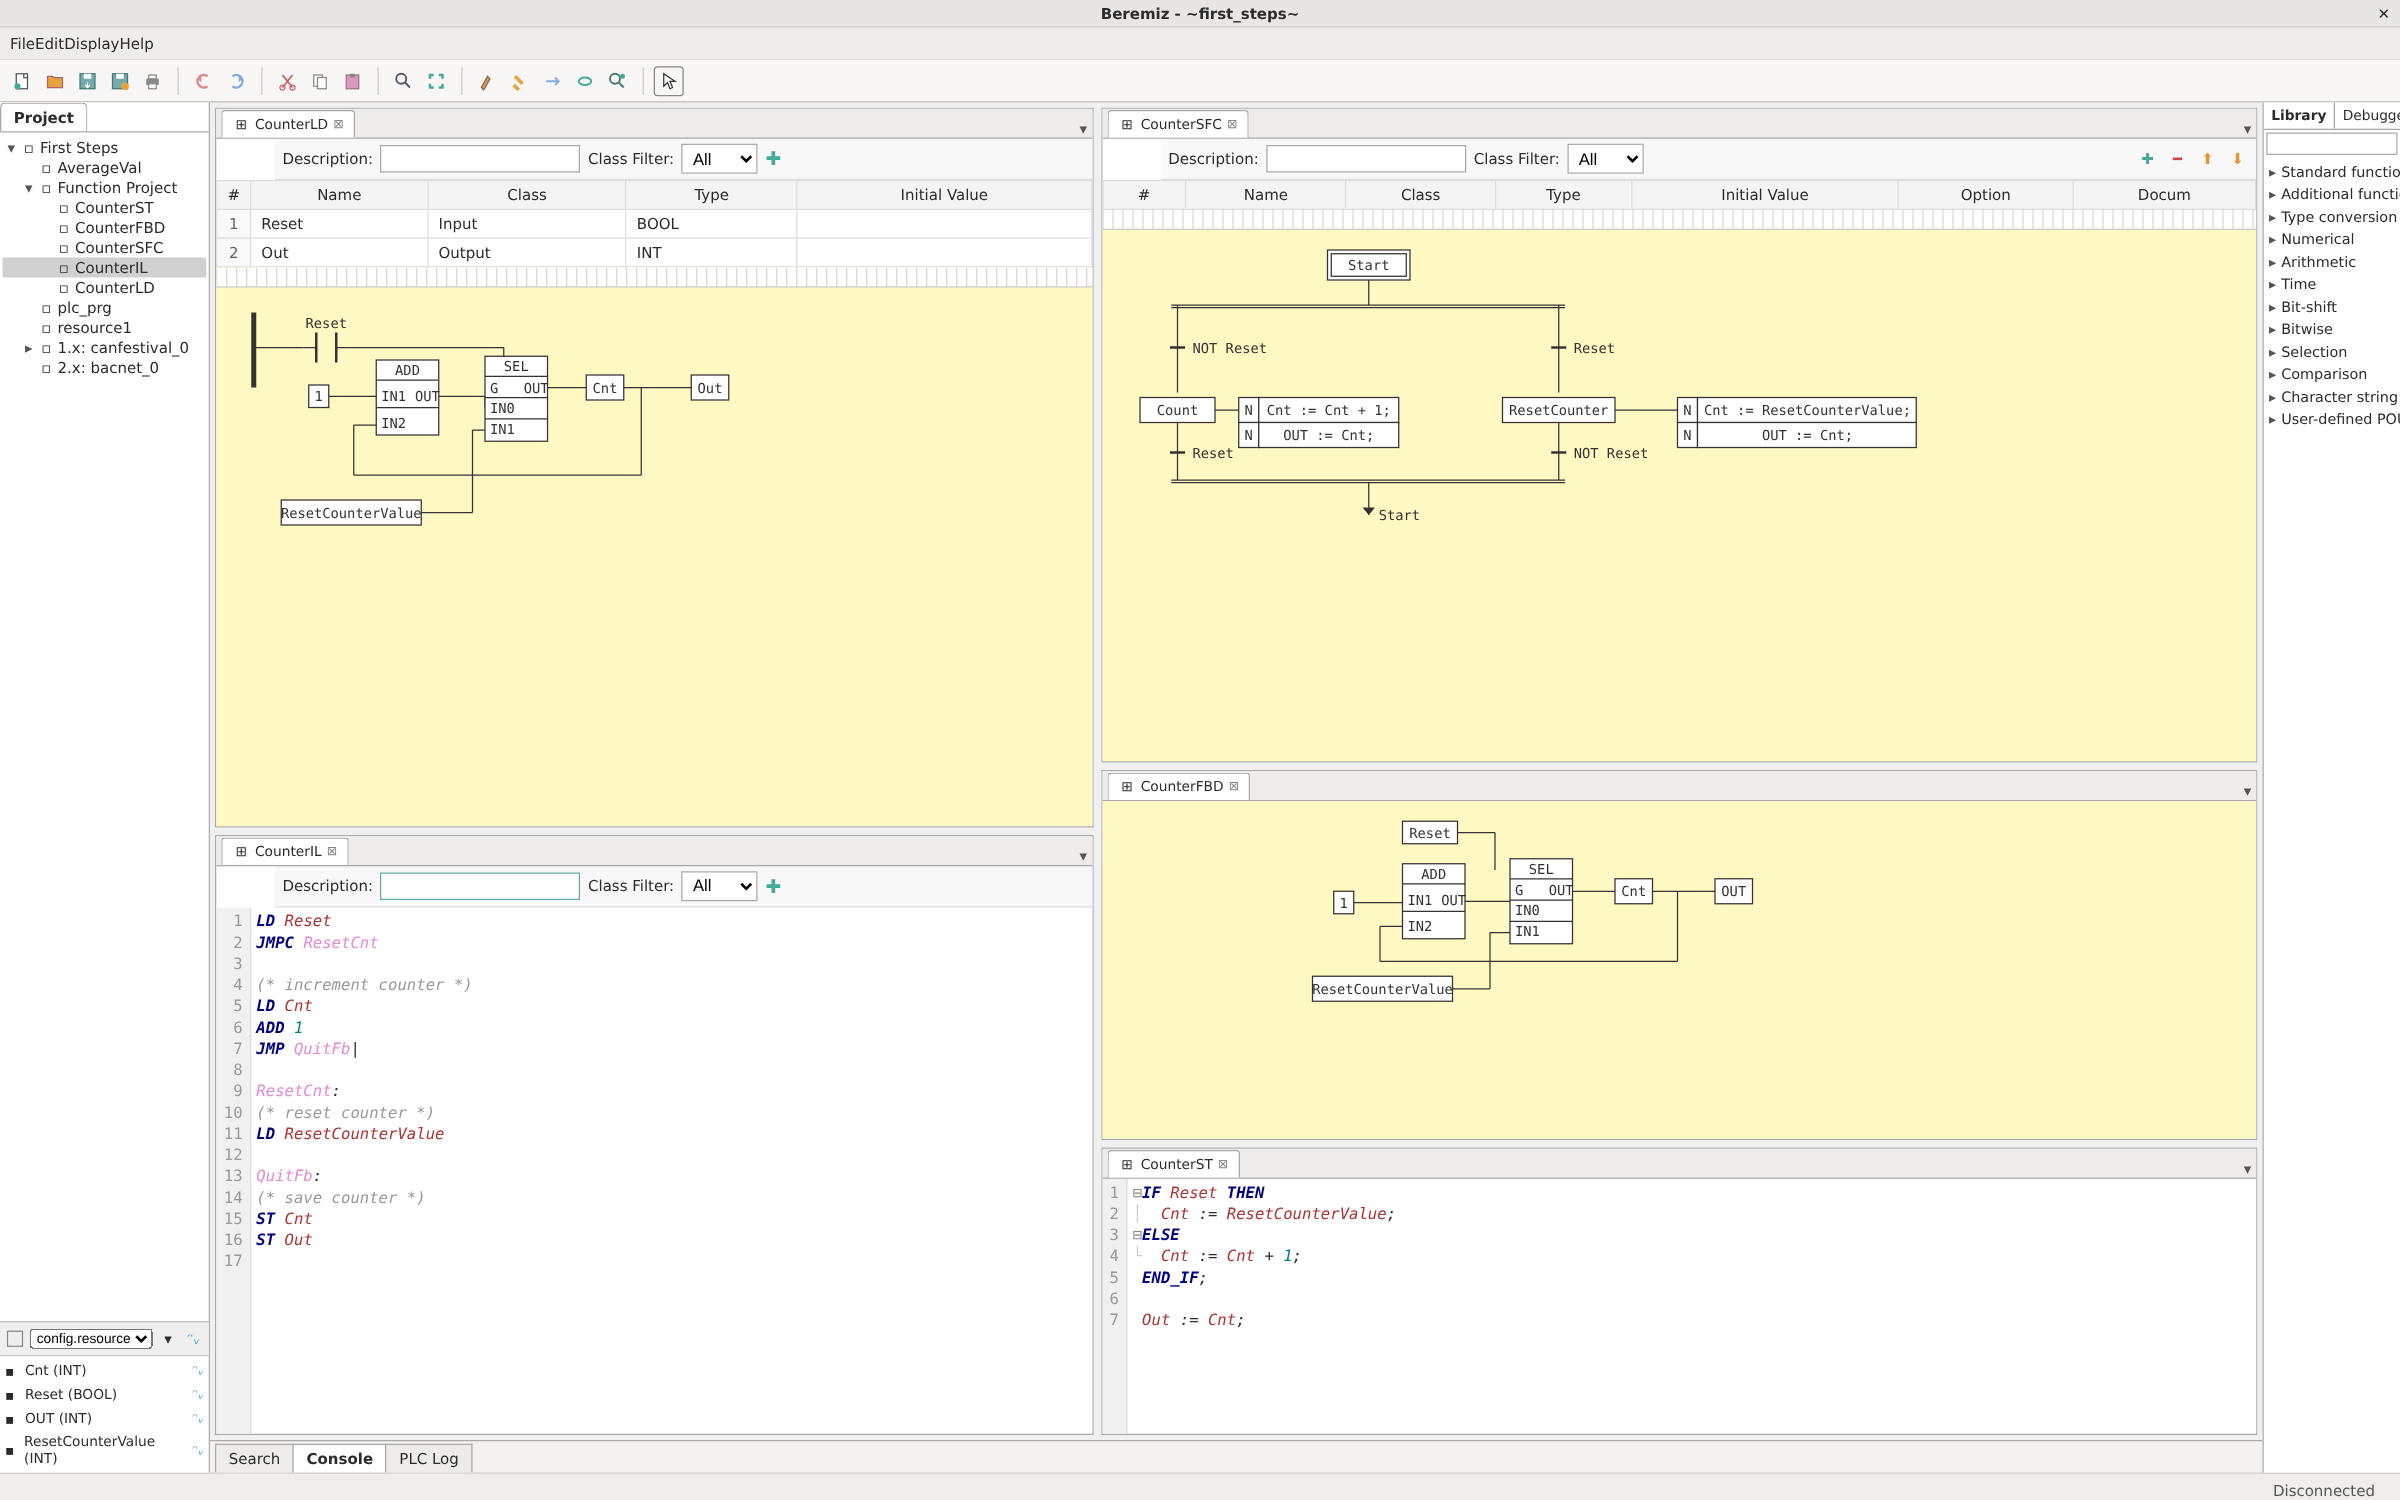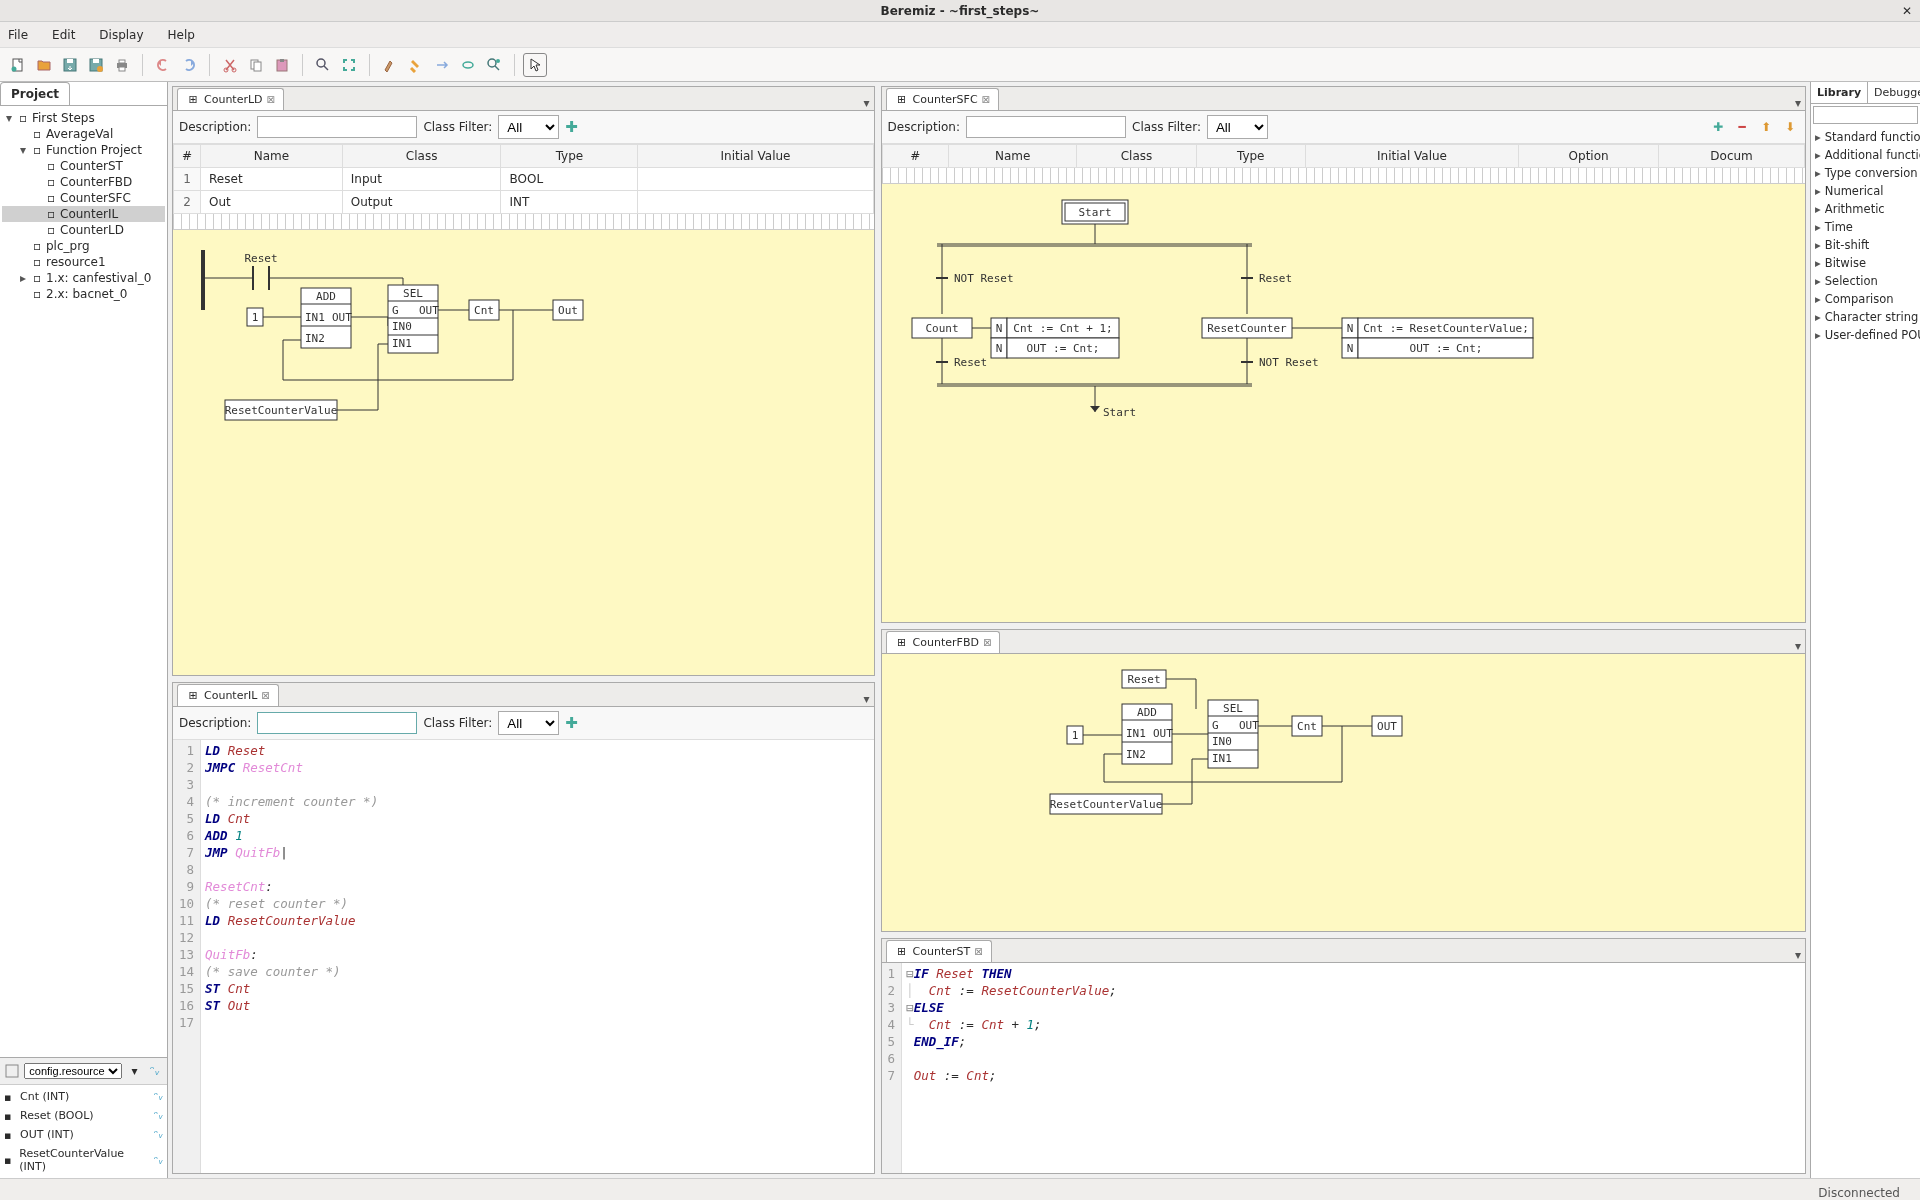--- a/index.html
+++ b/index.html
@@ -1,19 +1,19 @@
 <!DOCTYPE html>
 <html><head>
 <meta charset="utf-8">
 <style>
 * { box-sizing: border-box; margin: 0; padding: 0; }
 body { font-family: "DejaVu Sans", Arial, sans-serif; font-size: 12px; background: #f0f0f0; color: #2b2b2b; overflow: hidden; }
 .titlebar { height: 22px; background: #e8e6e4; display: flex; align-items: center; justify-content: center; font-weight: bold; border-bottom: 1px solid #ccc; position: relative; }
 .titlebar .close { position: absolute; right: 8px; cursor: pointer; }
-.menubar { height: 26px; background: #efedec; display: flex; align-items: center; padding: 0 8px; border-bottom: 1px solid #ddd; gap: 24px; }
+.menubar { height: 26px; background: #efedec; display: flex; align-items: center; padding: 0 8px; border-bottom: 1px solid #ddd; gap: 0; }
 .menubar span { cursor: pointer; }
 .toolbar { height: 34px; background: #f8f7f6; display: flex; align-items: center; padding: 0 6px; border-bottom: 1px solid #bcbcbc; gap: 2px; }
 .toolbar .sep { width: 1px; height: 22px; background: #ccc; margin: 0 6px; }
 .tbtn { width: 24px; height: 24px; display: flex; align-items: center; justify-content: center; border-radius: 3px; cursor: pointer; }
 .tbtn svg { width: 16px; height: 16px; }
 .main { display: flex; height: calc(100vh - 22px - 26px - 34px - 22px); }
 .left-panel { width: 168px; display: flex; flex-direction: column; border-right: 1px solid #aaa; background: #fff; }
 .project-header { display: flex; }
 .project-tab { padding: 4px 10px; border: 1px solid #aaa; background: #fff; border-bottom: none; border-top-left-radius: 4px; border-top-right-radius: 4px; font-weight: bold; }
 .tree { flex: 1; overflow: auto; padding: 4px 2px; border-top: 1px solid #aaa; }
@@ -33,21 +33,21 @@
 .center { flex: 1; display: flex; flex-direction: column; overflow: hidden; }
 .editors { flex: 1; display: flex; gap: 6px; padding: 4px; overflow: hidden; }
 .editor-col { display: flex; flex-direction: column; gap: 6px; overflow: hidden; }
 .editor-col.left { flex: 0 0 43%; }
 .editor-col.right { flex: 1; }
 .editor { display: flex; flex-direction: column; border: 1px solid #aaa; background: #fff; overflow: hidden; }
 .editor-tabs { display: flex; background: #edecea; border-bottom: 1px solid #aaa; height: 24px; align-items: flex-end; padding-left: 4px; position: relative; }
 .etab { display: flex; align-items: center; gap: 4px; padding: 3px 8px; border: 1px solid #aaa; border-bottom: none; background: #fff; border-top-left-radius: 3px; border-top-right-radius: 3px; font-size: 11px; height: 22px; }
 .etab .x { color: #888; cursor: pointer; font-size: 10px; }
 .etab-drop { position: absolute; right: 4px; cursor: pointer; color: #555; }
-.editor-toolbar { display: flex; align-items: center; padding: 4px 6px; gap: 6px; border-bottom: 1px solid #ddd; background: #f8f8f8; font-size: 12px; }
+.editor-toolbar { display: flex; align-items: center; padding: 4px 6px; gap: 6px; border-bottom: 1px solid #ddd; background: #f8f8f8; font-size: 12px; margin-left: 47px; }
 .editor-toolbar input[type="text"] { height: 22px; border: 1px solid #aaa; padding: 0 4px; }
 .editor-toolbar select { height: 24px; border: 1px solid #aaa; padding: 0 20px 0 4px; background: #fff; }
 .addbtn { width: 18px; height: 18px; cursor: pointer; color: #4a9; font-weight: bold; font-size: 15px; }
 .var-table { width: 100%; border-collapse: collapse; font-size: 12px; }
 .var-table th, .var-table td { border: 1px solid #ddd; padding: 4px 8px; text-align: left; height: 22px; }
 .var-table th { background: #f4f4f4; font-weight: normal; text-align: center; }
 .var-table td.num { text-align: center; width: 24px; color: #666; background: #f9f9f9; }
 .diagram { flex: 1; background: #fef9c3; overflow: hidden; position: relative; }
 .diagram-ruler-h { height: 16px; background: linear-gradient(to right, #ccc 0, #ccc 1px, #fff 1px) repeat-x; background-size: 8px 100%; border-bottom: 1px solid #ccc; }
 .diagram svg { display: block; }
@@ -608,20 +608,25 @@
 <span style="color:#888;">⊟</span><span class="kw">ELSE</span>
 <span style="color:#ccc;">└  </span><span class="sym">Cnt</span> := <span class="sym">Cnt</span> + <span class="num">1</span>;
  <span class="kw">END_IF</span>;
 
  <span class="sym">Out</span> := <span class="sym">Cnt</span>;</div>
           </div>
         </div>
       </div>
     </div>
 
+    <div class="bottom-tabs">
+      <div class="btab">Search</div>
+      <div class="btab active">Console</div>
+      <div class="btab">PLC Log</div>
+    </div>
   </div>
 
   <div class="right-panel">
     <div class="rp-tabs">
       <div class="rp-tab">Library</div>
       <div class="rp-tab">Debugger</div>
     </div>
     <input class="rp-search" style="">
     <div class="rp-list" id="library-list">
         <div class="rp-item">

